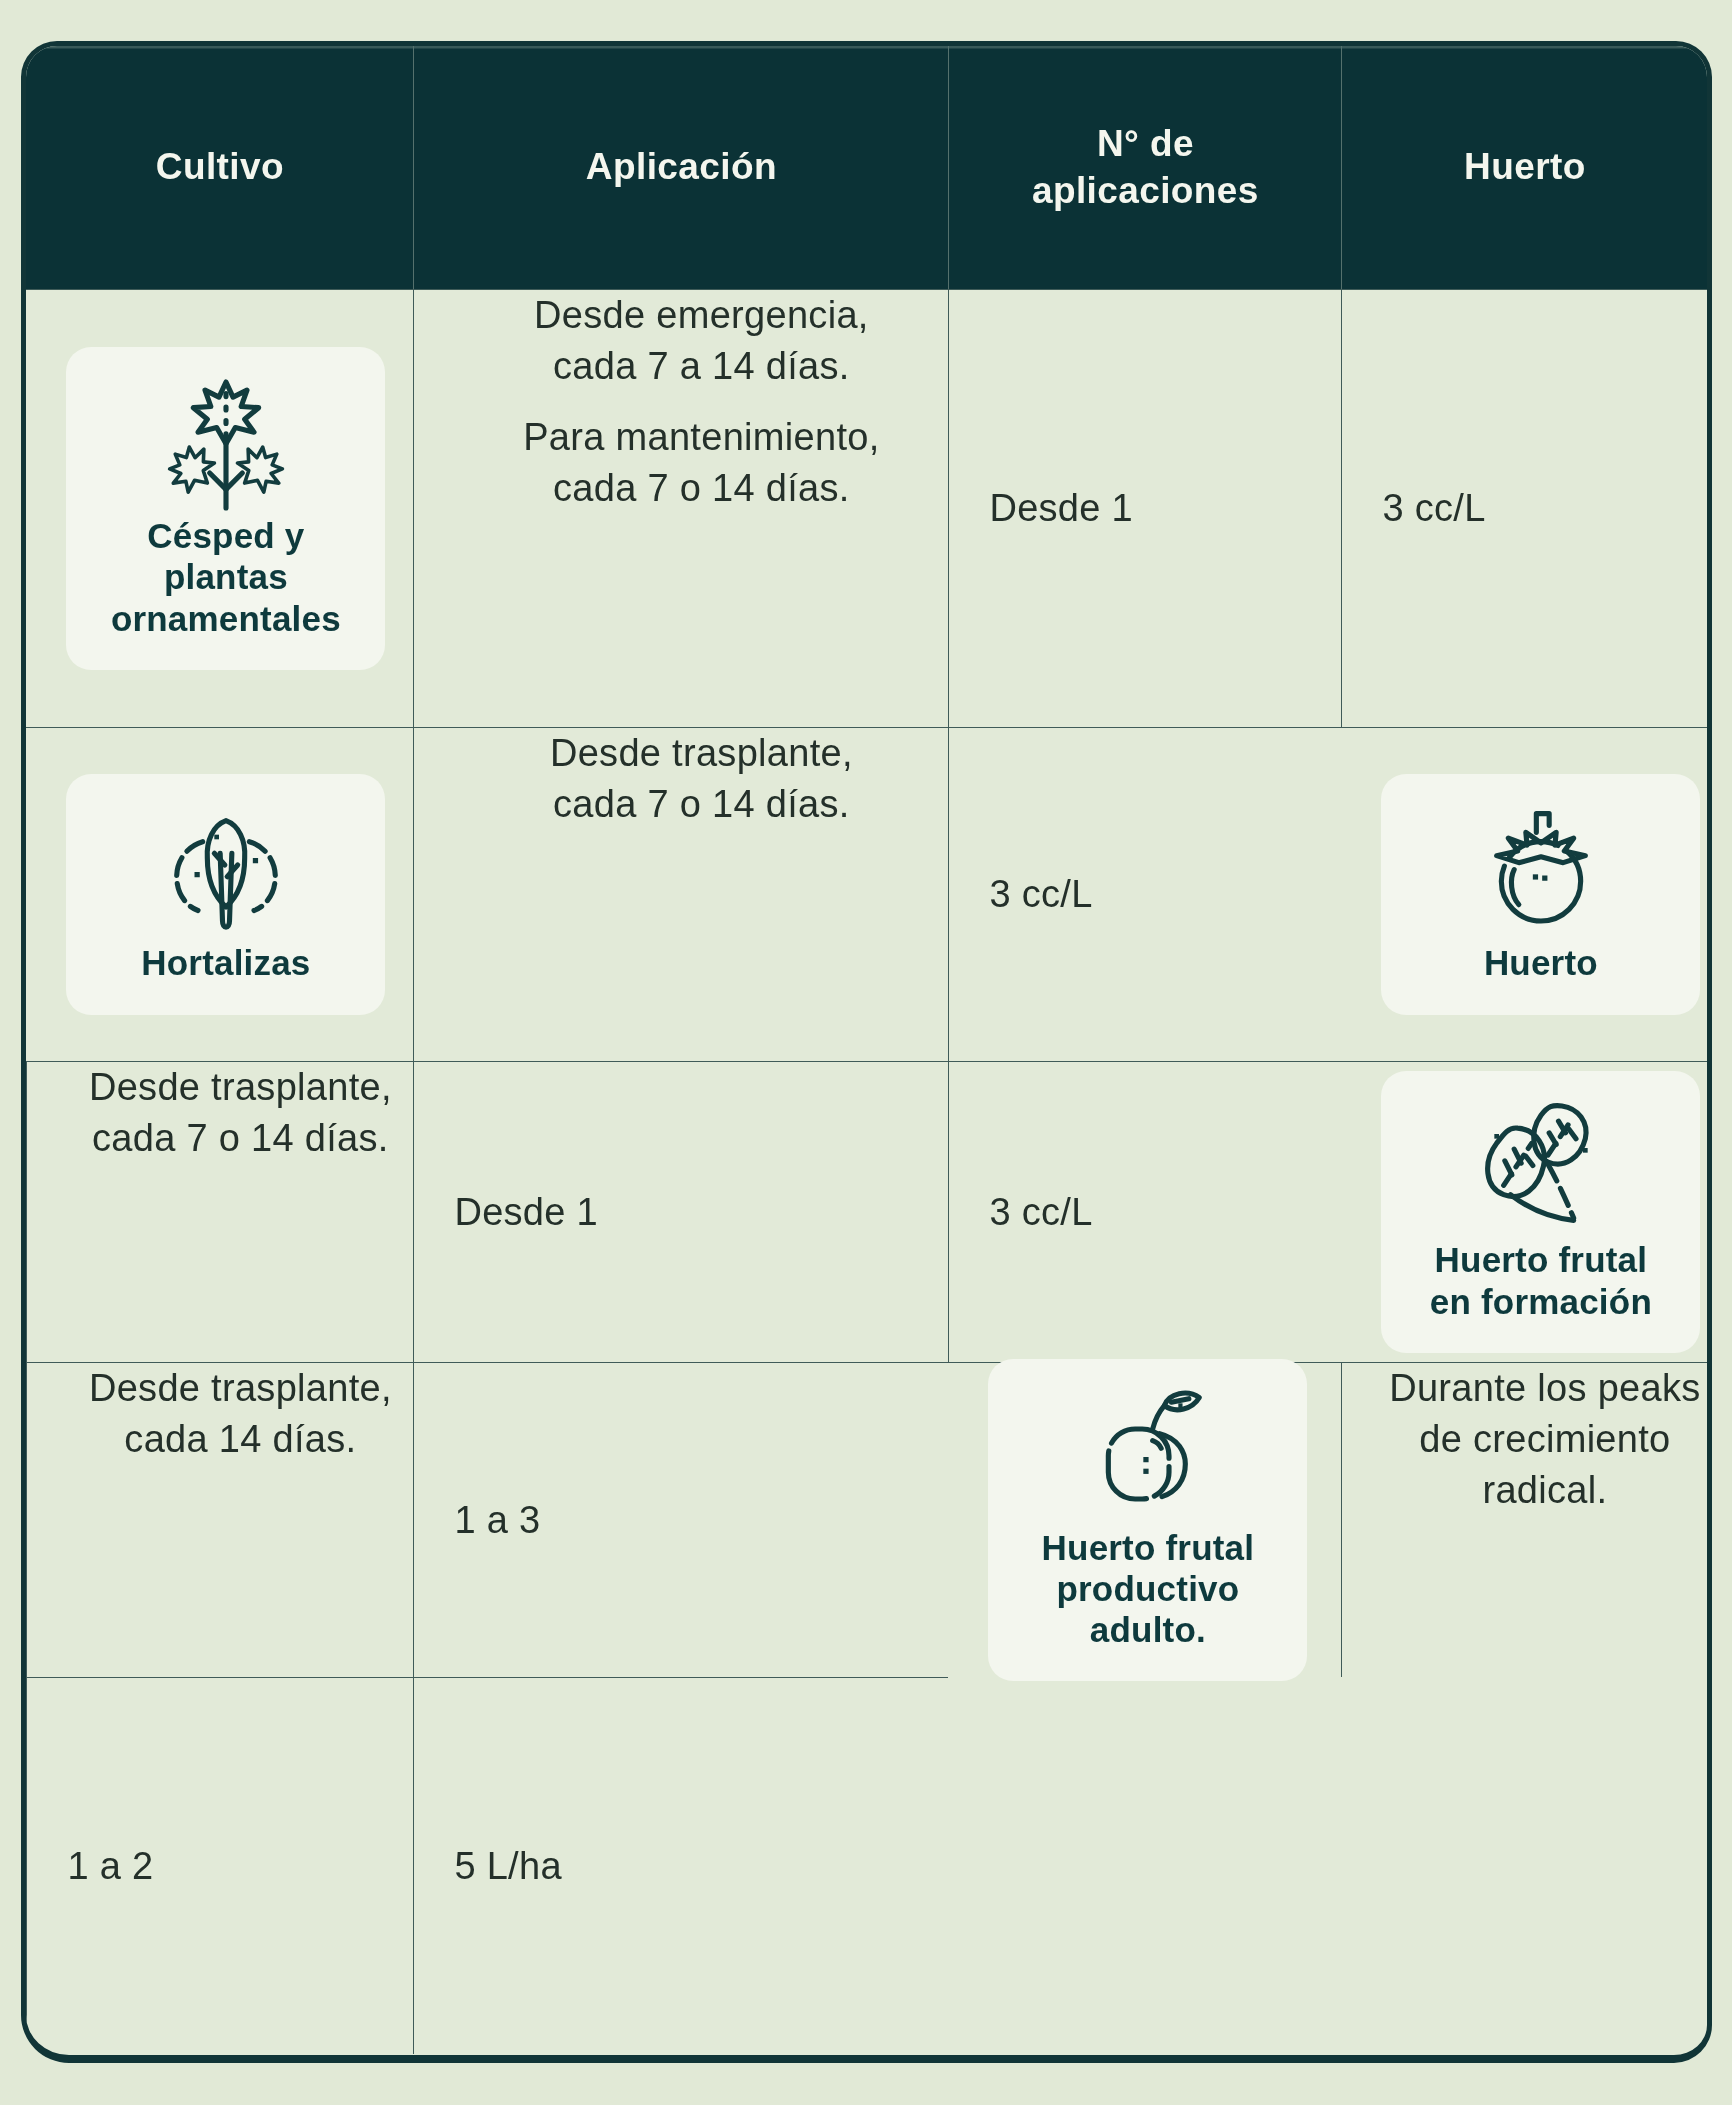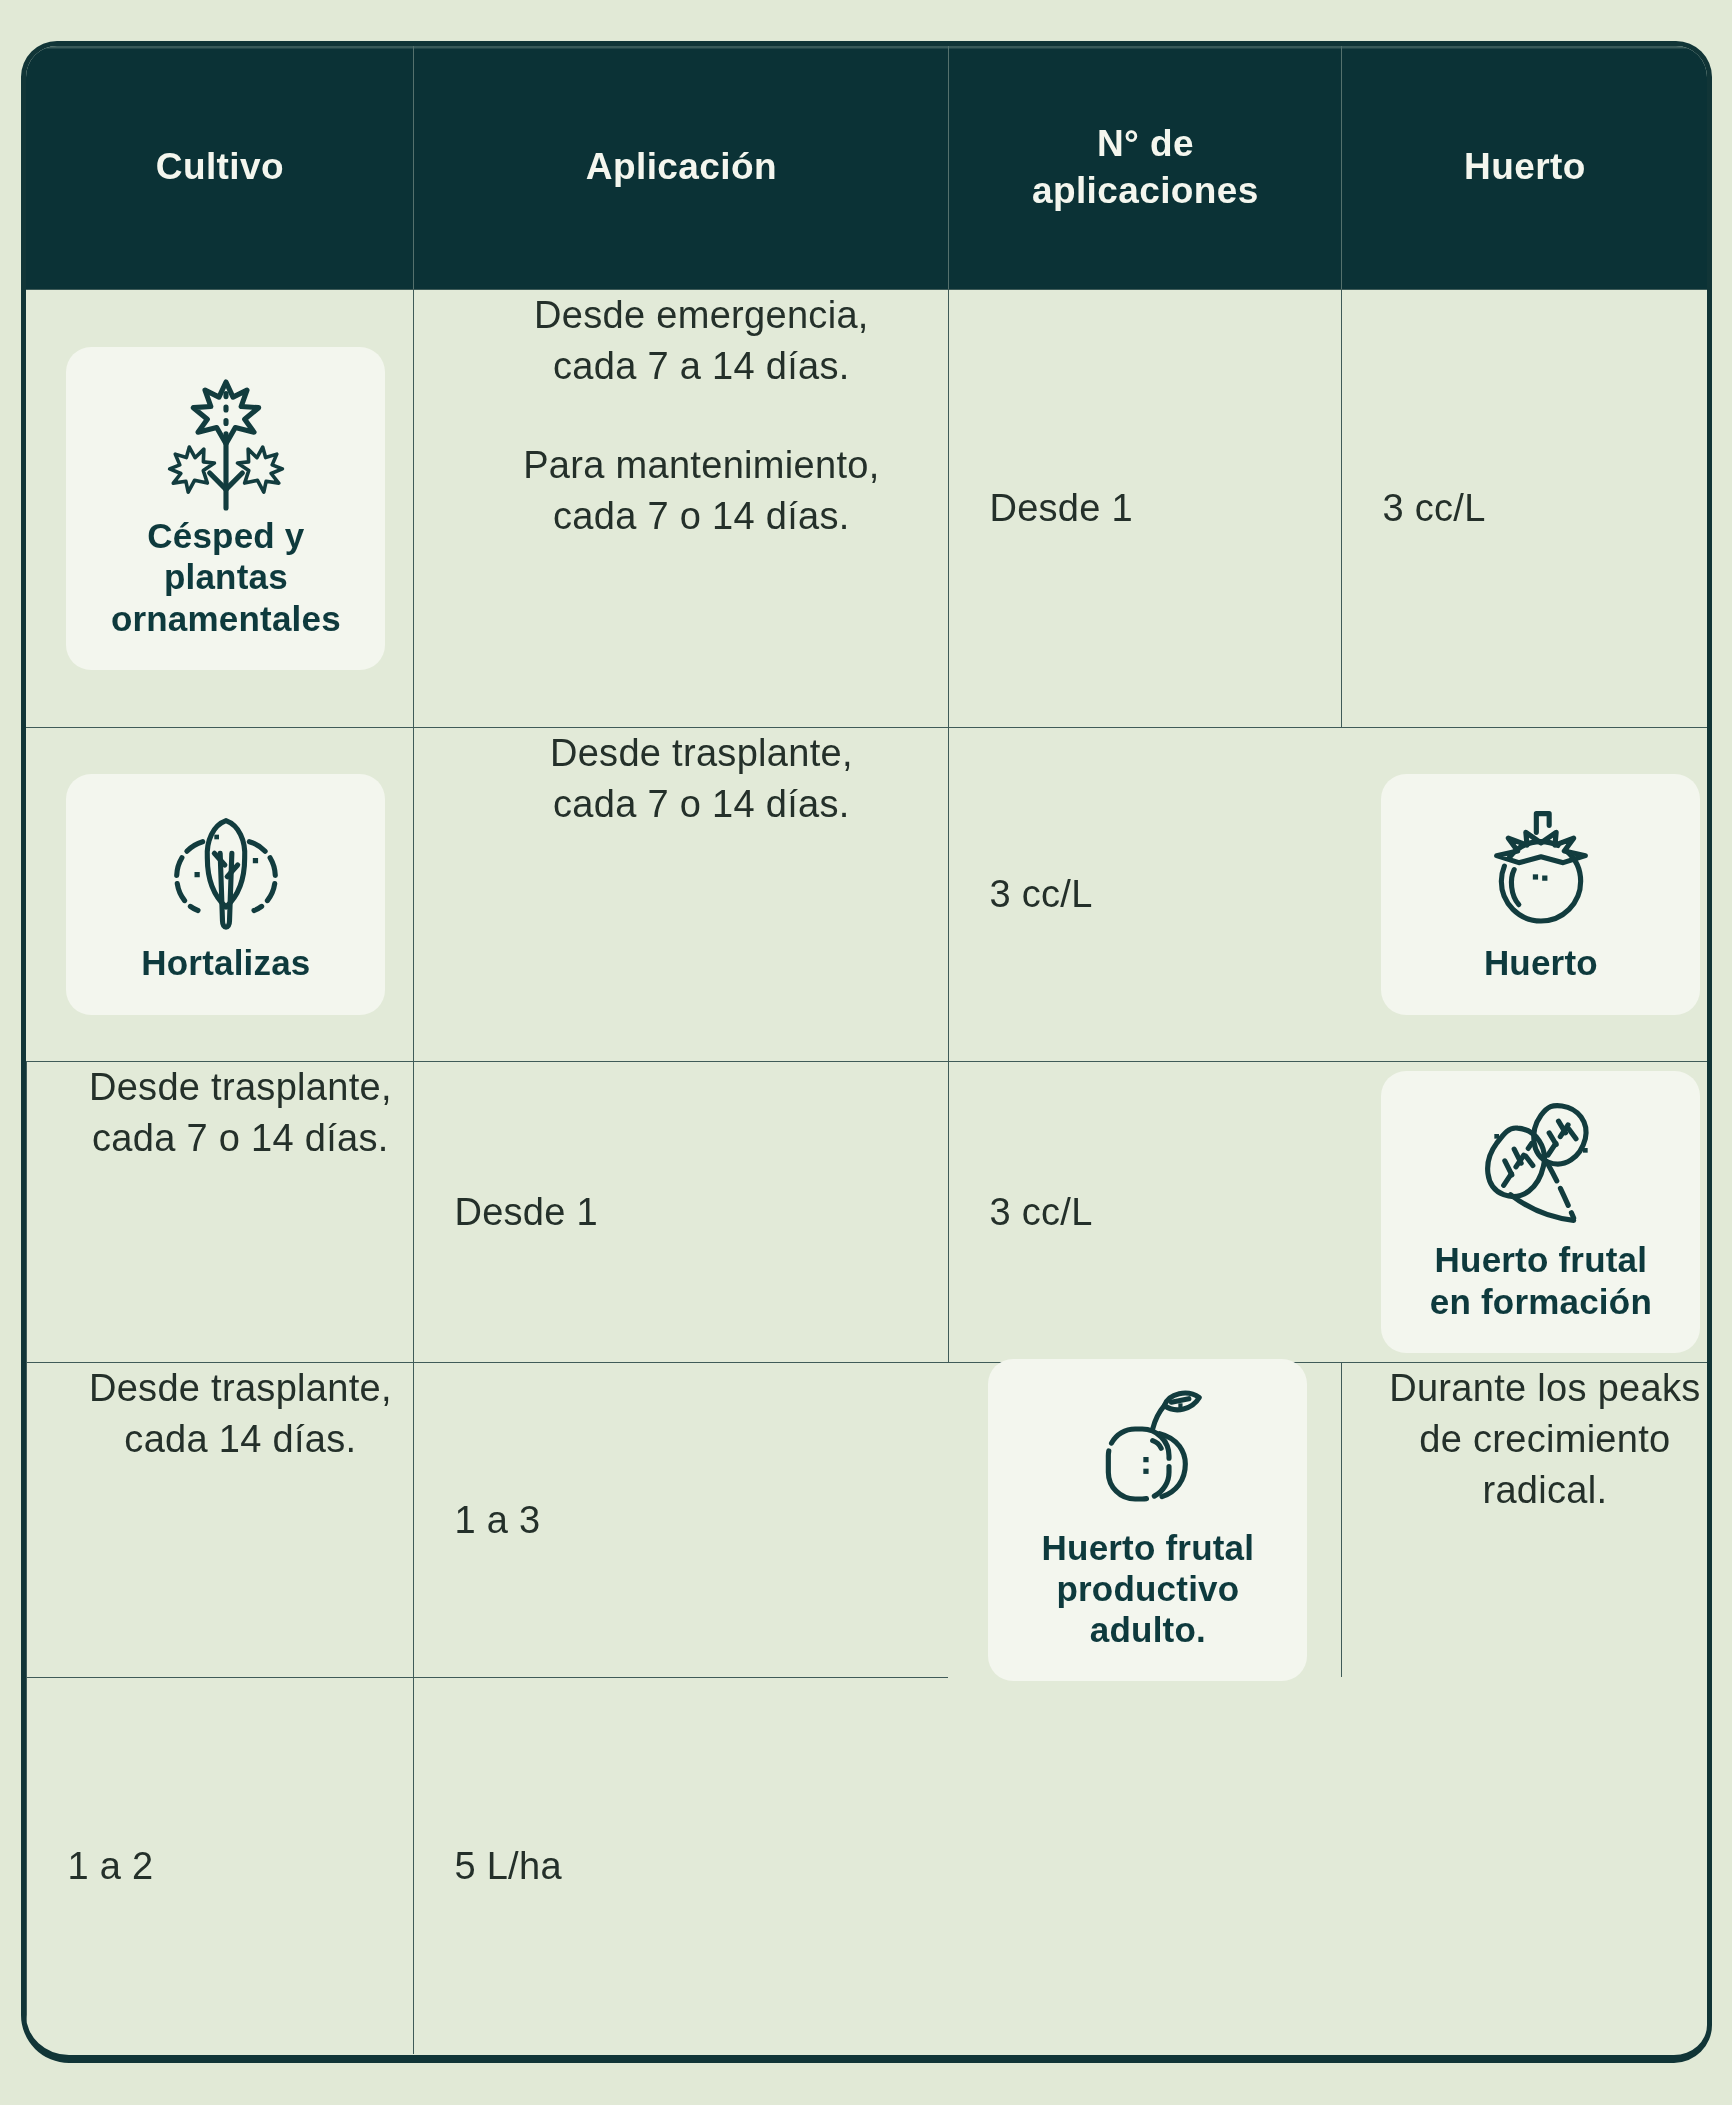--- a/index.html
+++ b/index.html
@@ -34,21 +34,21 @@
   .bcell{
     border-top:1.6px solid #3f5b58;
     display:flex;align-items:center;justify-content:flex-start;
     text-align:center;
     font-size:38px;line-height:1.34;letter-spacing:0.3px;padding-left:40px;
   }
   .bcell.c2,.bcell.c3,.bcell.c4{border-left:1.6px solid #3f5b58;}
   .prewrap{white-space:pre-line;}
   .app-cell{flex-direction:column;}
   .app-cell p{margin:0;}
-  .app-cell p + p{margin-top:48px;}
+  .app-cell p + p{margin-top:20px;}
   .card{
     width:319px;box-sizing:border-box;
     background:#f3f6ee;border-radius:25px;
     padding:28px 15px 31px;
     display:flex;flex-direction:column;align-items:center;justify-content:center;
   }
   .card svg{width:140px;height:140px;display:block;}
   .crop-label{
     color:#0e3a3d;font-weight:bold;font-size:35px;line-height:1.18;
     text-align:center;letter-spacing:0.2px;

